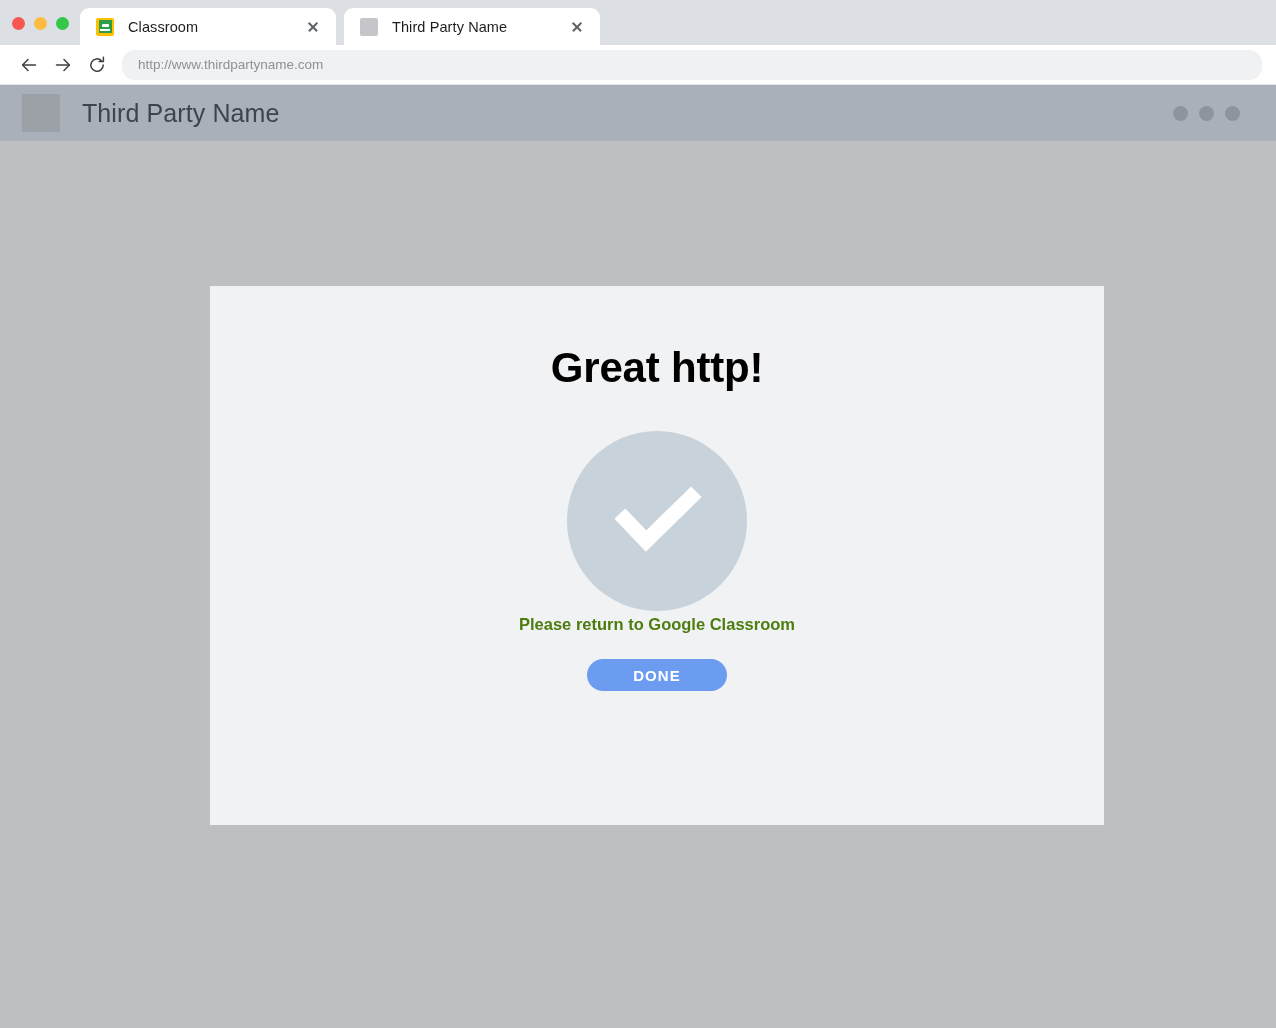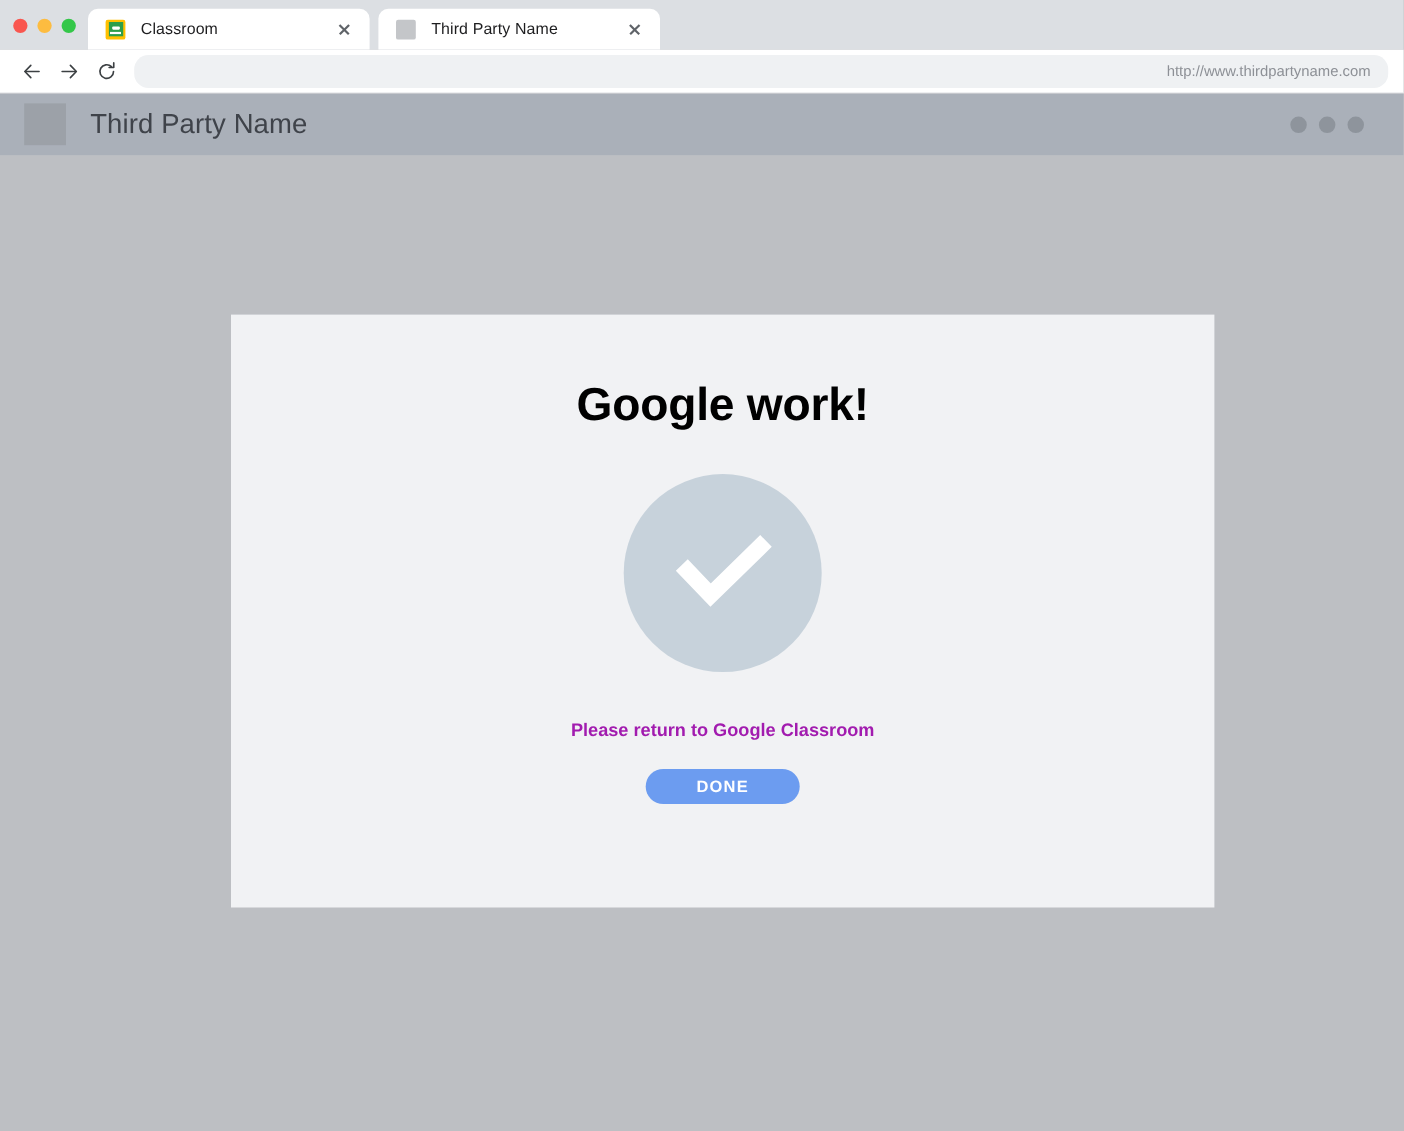--- a/index.html
+++ b/index.html
@@ -170,21 +170,20 @@
 
   .urlbar {
     flex: 1 1 auto;
     height: 30px;
     background: #eff1f3;
     border-radius: 13px;
     display: flex;
     align-items: center;
     padding: 0 16px;
     box-sizing: border-box;
-    justify-content: flex-end;
   }
   .urlbar-text {
     font-size: 13.5px;
     color: #8d9096;
     white-space: nowrap;
     overflow: hidden;
     text-overflow: ellipsis;
   }
 
   
@@ -257,24 +256,23 @@
     height: 180px;
     border-radius: 50%;
     background: #c7d2db;
     display: flex;
     align-items: center;
     justify-content: center;
   }
   .check-circle svg { display: block; }
 
   .card-message {
-    margin-top: 40px;
     font-size: 16.5px;
     font-weight: bold;
-    color: #a21caf;
+    color: #4d7c0f;
     line-height: 26px;
   }
 
   .done-button {
     margin-top: 22px;
     width: 140px;
     height: 32px;
     border-radius: 22px;
     background: #6c9cf0;
     color: #ffffff;
@@ -357,21 +355,21 @@
       <div class="site-name">Third Party Name</div>
       <div class="header-menu">
         <span class="header-dot"></span>
         <span class="header-dot"></span>
         <span class="header-dot"></span>
       </div>
     </div>
 
     <div class="card">
 
-      <div class="card-title">Google work!</div>
+      <div class="card-title">Great http!</div>
 
       <div class="check-circle">
         <svg width="108" height="108" viewBox="0 0 108 108" fill="none" stroke="#ffffff" stroke-width="15" stroke-linecap="square" stroke-linejoin="miter">
           <polyline points="22,52 43,74 88,30"></polyline>
         </svg>
       </div>
 
       <div class="card-message">
         <div>Please return to Google Classroom</div>
       </div>

